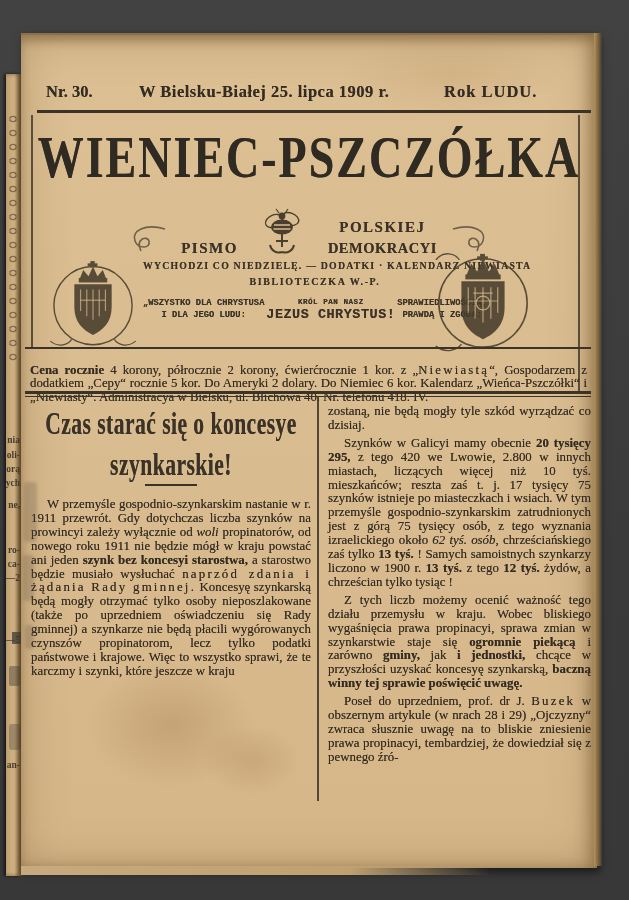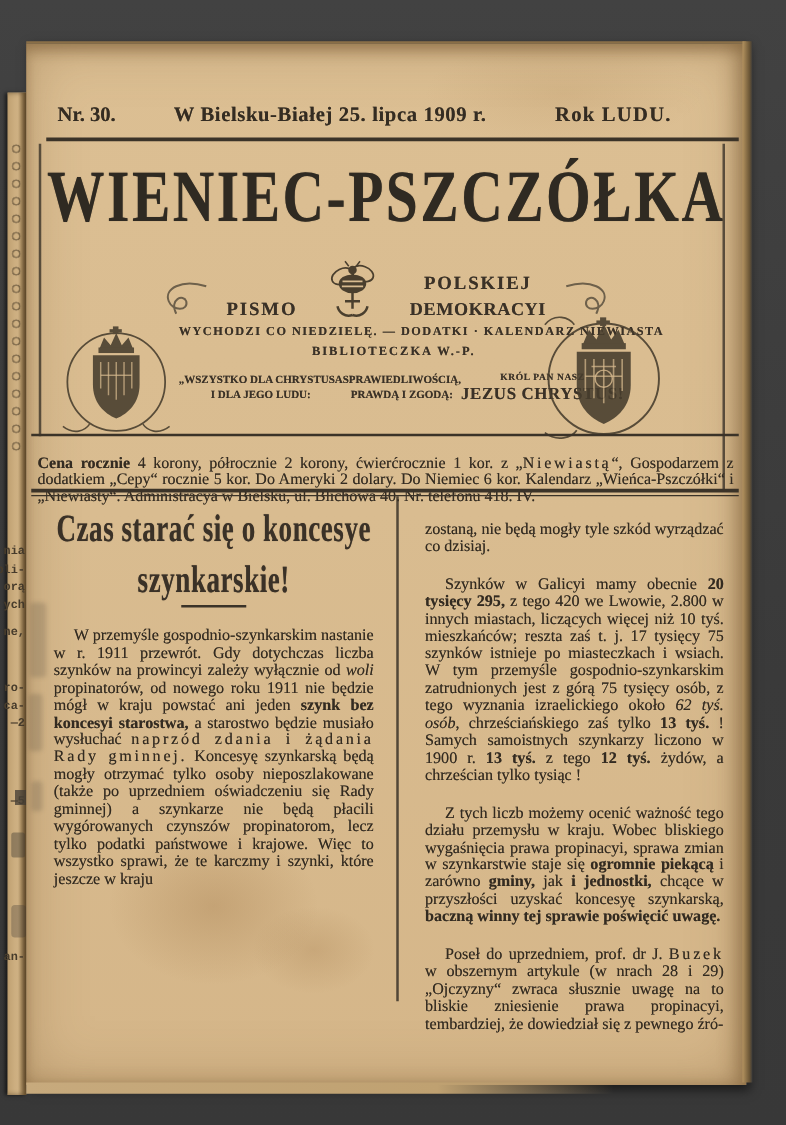--- a/index.html
+++ b/index.html
@@ -8,21 +8,21 @@
   .stage{position:relative;width:629px;height:900px;background:
          linear-gradient(180deg,#424242 0%,#3a3a3a 60%,#383838 100%);}
 
   
   .neighbor-strip{position:absolute;left:6px;top:74px;width:15px;height:802px;
     background:linear-gradient(90deg,#bfa071 0%,#d2b486 55%,#a1814f 100%);
     box-shadow:inset -3px 0 4px rgba(50,32,14,.55), -2px 0 3px rgba(0,0,0,.6);}
   .chain{position:absolute;left:1px;top:38px;width:12px;height:252px;opacity:.65;
     background-image:radial-gradient(circle at 50% 50%, rgba(74,60,40,0) 2.2px, rgba(74,60,40,.9) 2.4px 3.4px, rgba(74,60,40,0) 3.6px);
     background-size:11px 14px;background-position:center top;}
-  .frag{position:absolute;right:1px;font-size:9.5px;font-weight:bold;color:#473c2c;white-space:nowrap;font-family:Liberation Mono, monospace;}
+  .frag{position:absolute;right:1px;font-size:9.5px;font-weight:bold;color:#473c2c;white-space:nowrap;}
   .f0{top:361px}.f1{top:376px}.f2{top:390px}.f3{top:404px}.f4{top:426px}
   .f5{top:471px}.f6{top:485px}.f7{top:499px}.f8{top:561px}.f9{top:686px}
   .smudge{position:absolute;background:#4a4238;}
   .sm1{right:0;top:558px;width:9px;height:12px;opacity:.8;}
   .sm2{right:1px;top:592px;width:11px;height:20px;opacity:.45;border-radius:2px;}
   .sm3{right:0;top:650px;width:12px;height:26px;opacity:.35;border-radius:3px;}
 
   
   .paper{position:absolute;left:21px;top:33px;width:576px;height:833px;
     background:
@@ -57,38 +57,38 @@
     align-items:flex-end;justify-content:center;gap:14px;}
   .subtitle{1text-align:center;}
   .subtitle{text-align:center;font-weight:bold;color:#3a3127;}
   .subtitle .l1{font-size:15px;letter-spacing:1.5px;}
   .subtitle .l2{font-size:14.5px;letter-spacing:.5px;margin-top:4px;}
   .swash{opacity:.75;}
 
   .mast-center{position:absolute;top:225px;left:122px;right:110px;text-align:center;color:#3a3127;}
   .sched{font-size:9.8px;font-weight:bold;letter-spacing:1.2px;white-space:nowrap;}
   .libr{font-size:10px;font-weight:bold;letter-spacing:1.6px;margin-top:5px;}
-  .motto-row{display:flex;justify-content:space-between;align-items:center;margin-top:9px;}
+  .motto-row{display:flex;justify-content:space-between;align-items:center;margin-top:9px;font-family:Liberation Mono, monospace;}
   .motto{font-size:8.8px;font-weight:bold;line-height:12px;white-space:nowrap;}
   .motto-center .mc1{font-size:7.6px;font-weight:bold;letter-spacing:.5px;}
   .motto-center .mc2{font-size:13.5px;font-weight:bold;letter-spacing:.5px;margin-top:1px;}
   .emblem{position:absolute;opacity:.88;}
   .emblem-left{left:27px;top:219px;}
   .emblem-right{left:411px;top:213px;}
 
   .rule-mid{position:absolute;top:312px;left:4px;right:6px;height:2px;background:#3b3328;}
   .subscription{position:absolute;top:316px;left:9px;right:10px;font-size:12.8px;line-height:13.6px;
     text-align:justify;color:#342c22;}
   .rule-thick{position:absolute;top:356px;left:4px;right:6px;height:6px;
     border-top:3px solid #3b3328;border-bottom:1.3px solid #3b3328;box-sizing:border-box;}
 
   
   .col-divider{position:absolute;left:296px;top:362px;width:1.5px;height:404px;background:rgba(59,51,40,.85);}
   .col{position:absolute;font-size:12.9px;line-height:13.9px;text-align:justify;color:#332b21;}
-  .col p{margin:16px;text-indent:16px;}
+  .col p{margin:4px;text-indent:16px;}
   .col p.noindent{text-indent:0;}
   .col-left{left:6px;top:368px;width:288px;}
   .col-right{left:303px;top:366px;width:271px;}
   .headline{text-align:center;font-weight:bold;color:#3a3127;
     transform:scale(.9,1.28);transform-origin:top center;}
   .headline .hl{font-size:24px;line-height:32px;white-space:nowrap;letter-spacing:.5px;}
   .headline-rule{width:52px;height:2px;background:#3b3328;margin:17px auto 12px;}
 
   .run-b{font-weight:bold;}
   .run-i{font-style:italic;}
@@ -161,27 +161,27 @@
     </div>
 
     <div class="mast-center">
       <div class="sched">WYCHODZI CO NIEDZIELĘ. — DODATKI · KALENDARZ NIEWIASTA</div>
       <div class="libr">BIBLIOTECZKA W.-P.</div>
       <div class="motto-row">
         <div class="motto">
           <div>„WSZYSTKO DLA CHRYSTUSA</div>
           <div>I DLA JEGO LUDU:</div>
         </div>
+        <div class="motto motto-center">
+          <div class="mc1">KRÓL PAN NASZ</div>
+          <div class="mc2">JEZUS CHRYSTUS!</div>
+        </div>
         <div class="motto">
           <div>SPRAWIEDLIWOŚCIĄ,</div>
           <div>PRAWDĄ I ZGODĄ:</div>
-        </div>
-        <div class="motto motto-center">
-          <div class="mc1">KRÓL PAN NASZ</div>
-          <div class="mc2">JEZUS CHRYSTUS!</div>
         </div>
       </div>
     </div>
 
     <svg class="emblem emblem-left" width="90" height="96" viewBox="0 0 100 108">
       <circle cx="50" cy="58" r="44" fill="none" stroke="#473d2d" stroke-width="1.6"></circle>
       <path d="M2 98 c10 8 20 4 24 -2 M98 98 c-10 8 -20 4 -24 -2" fill="none" stroke="#473d2d" stroke-width="1.4"></path>
       <rect x="47" y="8" width="5" height="7" fill="#473d2d"></rect>
         <rect x="44" y="10.5" width="11" height="3" fill="#473d2d"></rect>
       <path d="M35 28 l4 -10 6 7 5 -11 5 11 6 -7 4 10 z" fill="#473d2d"></path>

